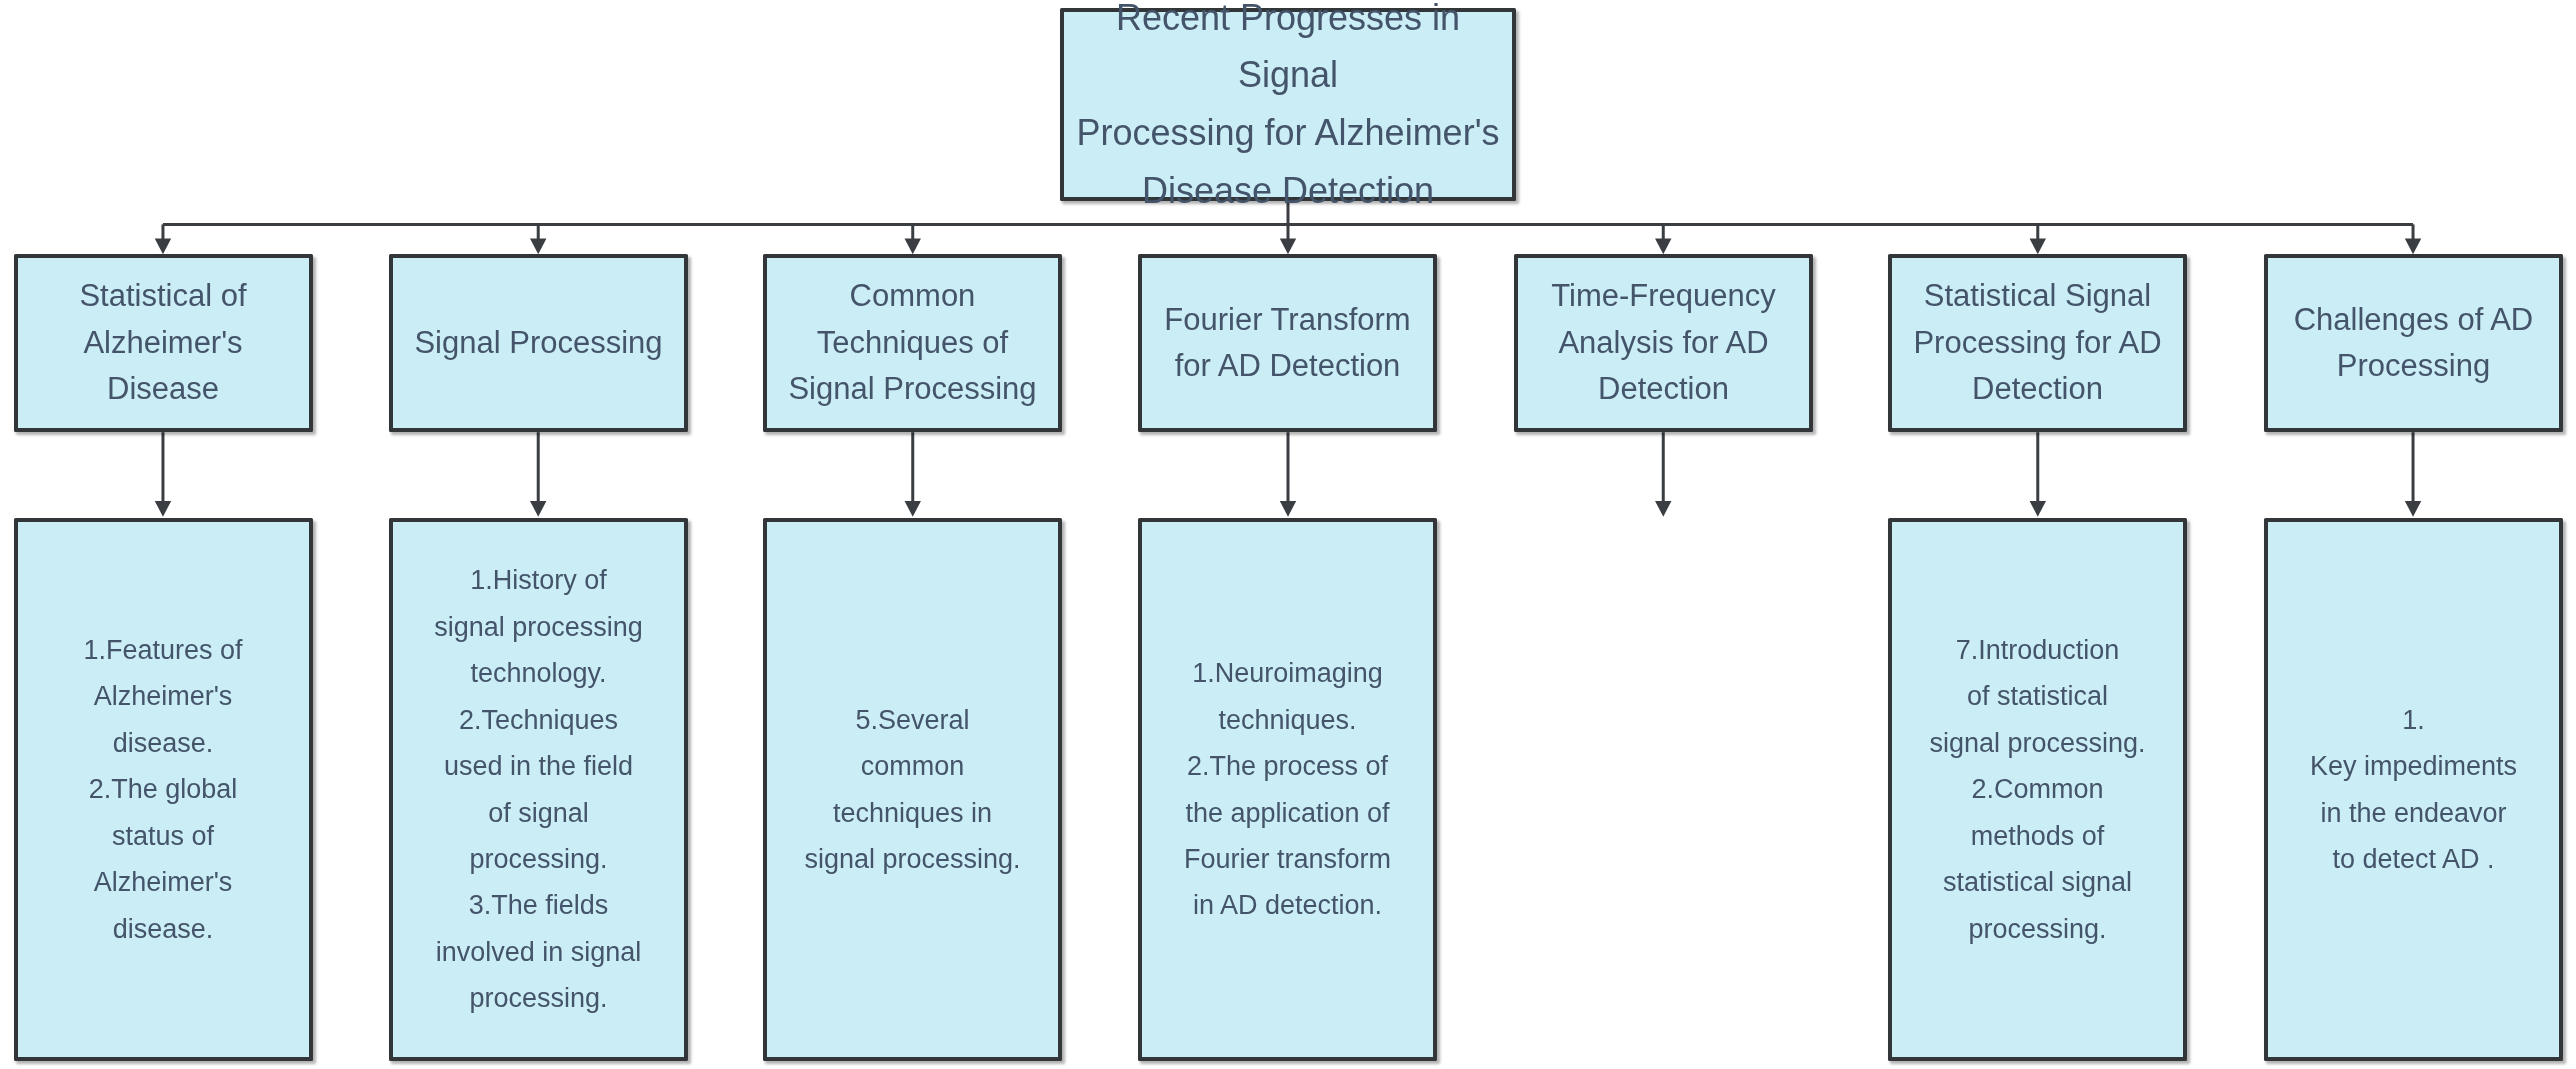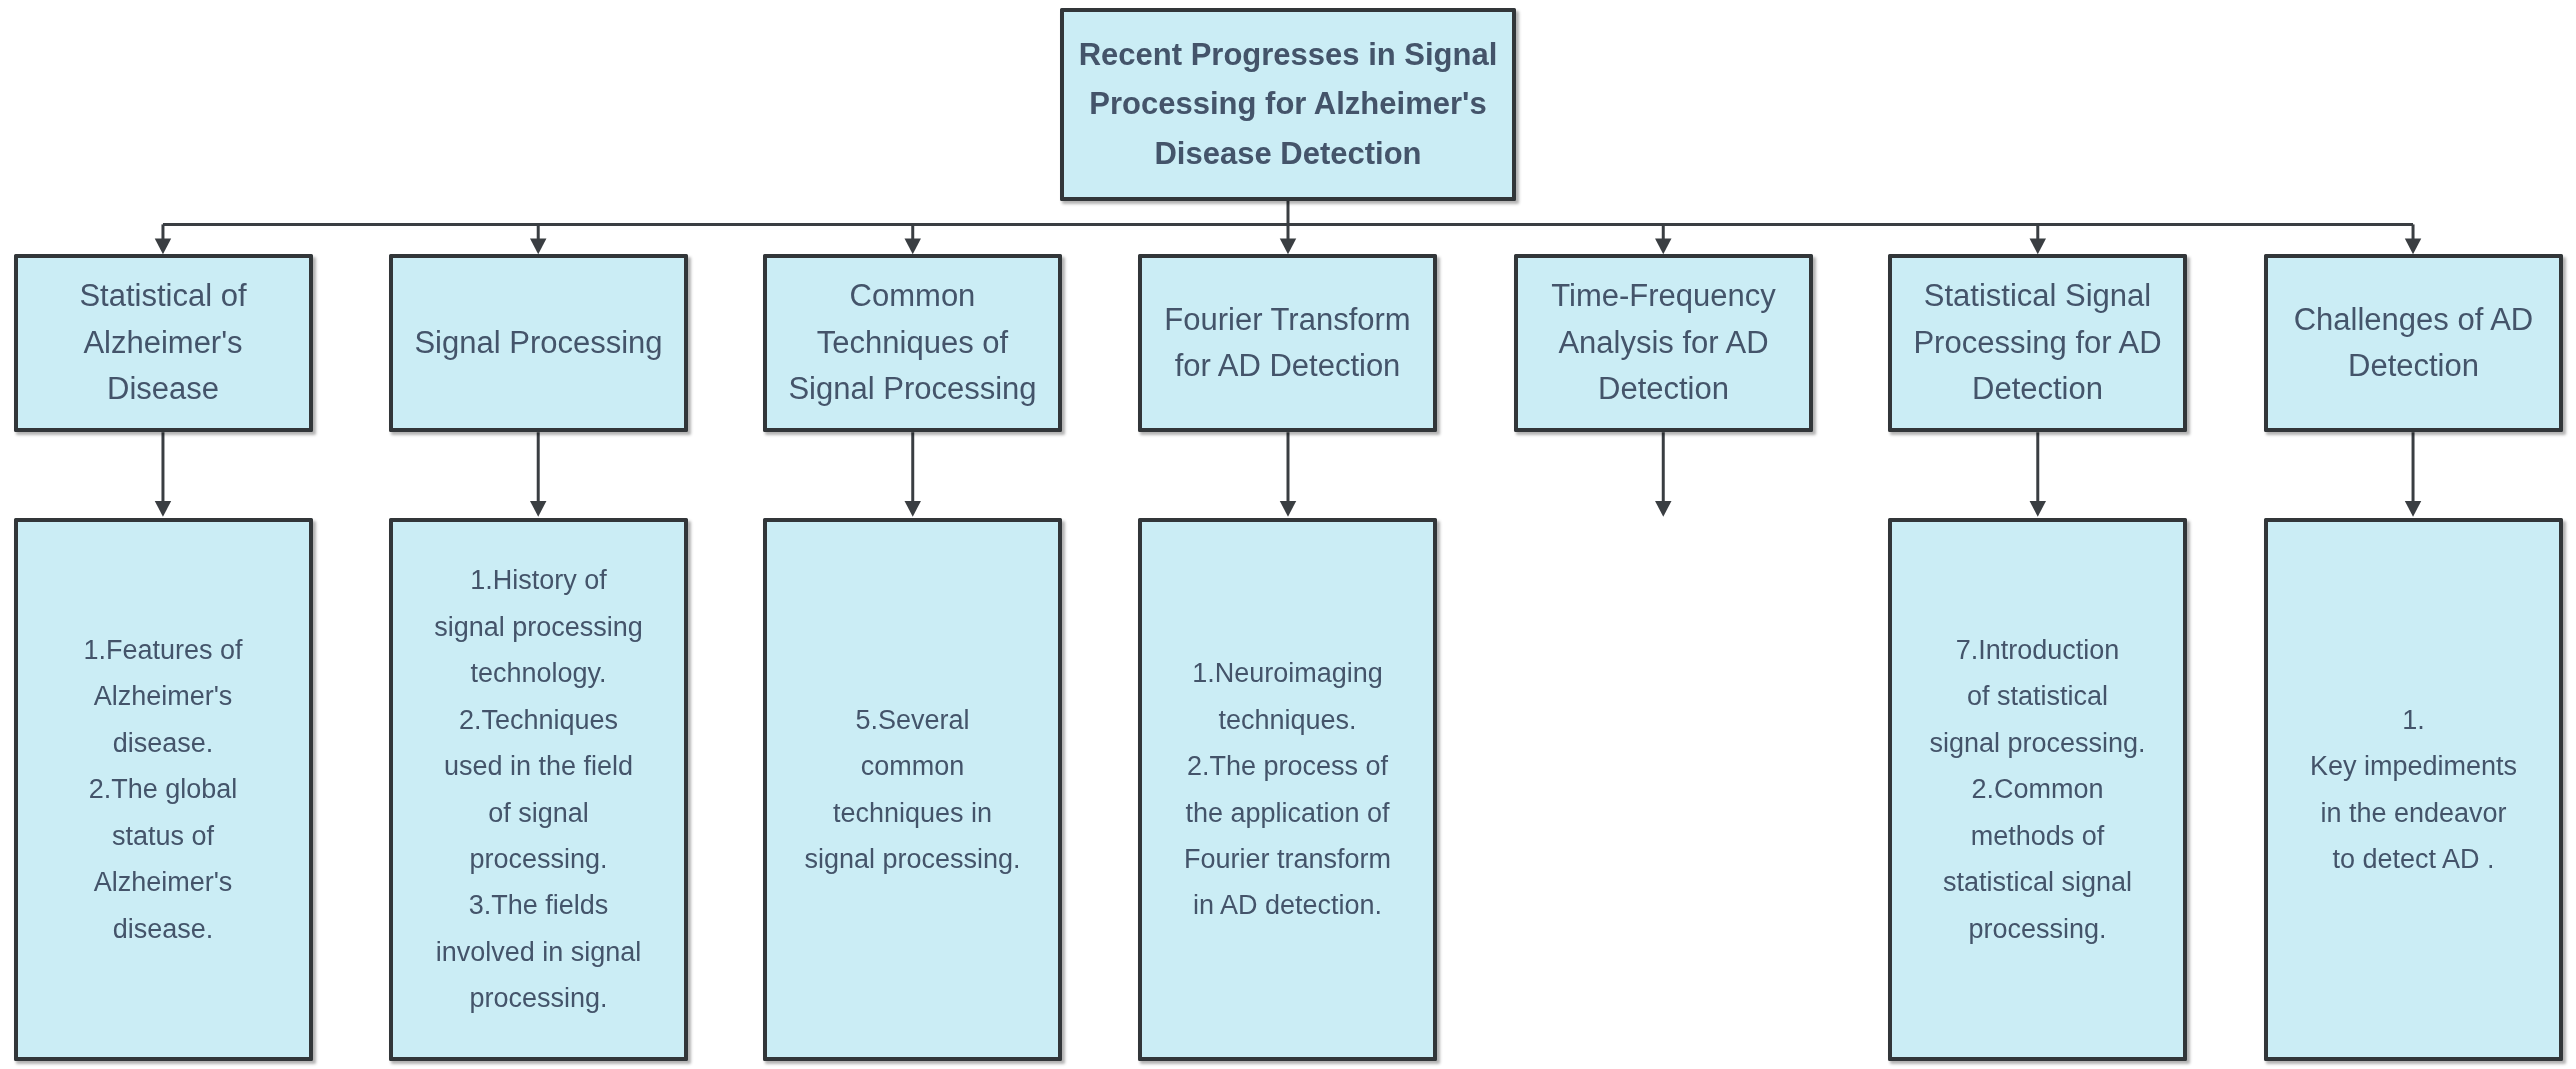--- a/index.html
+++ b/index.html
@@ -19,21 +19,21 @@
     box-shadow:2.2px 3px 3px rgba(0,0,0,0.30);
     box-sizing:border-box;
     display:flex;
     align-items:center;
     justify-content:center;
     text-align:center;
   }
   .t{white-space:pre-line;display:block;width:100%;}
   .root-box{
     left:1060px;top:7.5px;width:456px;height:193px;
-    font-size:31px;line-height:1.6;padding:0 9px;font-weight:bold;
+    font-size:36px;line-height:1.6;padding:0 9px;
   }
   .title-box{
     top:254px;width:299px;height:178px;
     font-size:31px;line-height:1.5;padding:0 6px;
   }
   .detail-box{
     top:518px;width:299px;height:543px;
     font-size:27px;line-height:1.72;padding:0 8px;
   }
   svg.connectors{position:absolute;left:0;top:0;width:2576px;height:1070px;}
@@ -161,21 +161,21 @@
 of statistical
 signal processing.
 2.Common
 methods of
 statistical signal
 processing.</span>
   </div>
 
   <div class="box title-box" style="left:2264px">
     <span class="t">Challenges of AD
-Detection</span>
+Processing</span>
   </div>
   <div class="box detail-box" style="left:2264px">
     <span class="t">1.
 Key impediments
 in the endeavor
 to detect AD .</span>
   </div>
 
 </div>
 

